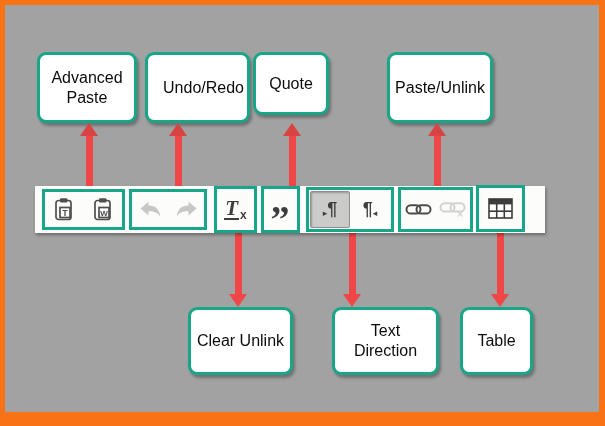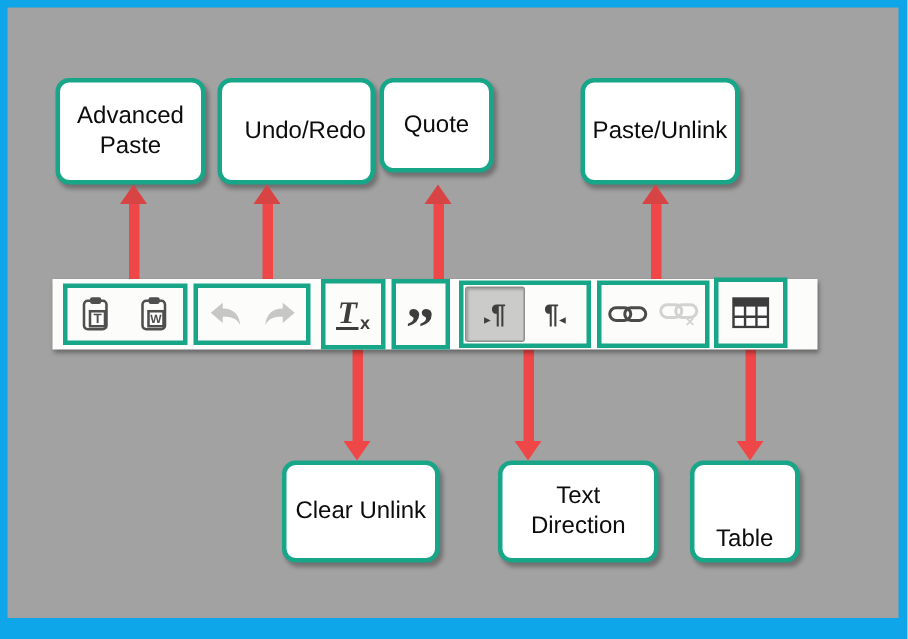--- a/index.html
+++ b/index.html
@@ -1,35 +1,35 @@
 <!DOCTYPE html>
 <html><head>
 <meta charset="utf-8">
 <style>
   html,body{margin:0;padding:0;background:#e8e8e8;}
   .frame{
-    position:relative;width:605px;height:426px;background:#0ea5e9;
+    position:relative;width:605px;height:426px;background:#f97316;
     font-family:"Liberation Sans",sans-serif;overflow:hidden;
   }
   .canvas-bg{position:absolute;left:5px;top:5px;width:594px;height:407px;background:#a2a2a2;}
 
   
   .callout{
     position:absolute;background:#fff;border:3px solid #18a689;border-radius:9px;
     display:flex;align-items:center;justify-content:center;text-align:center;
     font-size:16px;line-height:1.25;color:#0c0c0c;
     box-shadow:2px 3px 3px rgba(0,0,0,.3);padding:2px 4px;box-sizing:border-box;
   }
   #cap{left:37px;top:52px;width:100px;height:71px;}
   #cur{left:145px;top:52px;width:105px;height:71px;padding-left:16px;}
   #cq{left:253px;top:52px;width:76px;height:63px;}
   #clu{left:387px;top:52px;width:106px;height:71px;}
   #ccf{left:188px;top:307px;width:105px;height:68px;}
   #ctd{left:303px;top:307px;width:107px;height:68px;margin-left:29px;}
-  #ctb{left:460px;top:307px;width:73px;height:68px;align-items:flex-end;}
+  #ctb{left:460px;top:307px;width:73px;height:68px;}
 
   
   .arrow{position:absolute;width:18px;display:flex;flex-direction:column;align-items:center;}
   .arrow .head-up{width:0;height:0;border-left:9px solid transparent;border-right:9px solid transparent;border-bottom:13px solid #d84343;}
   .arrow .head-down{width:0;height:0;border-left:9px solid transparent;border-right:9px solid transparent;border-top:13px solid #ef4747;}
   .arrow .shaft{width:7px;flex:1;background:#ef4747;}
   #a-ap{left:80px;top:123px;height:63px;}
   #a-ur{left:169px;top:123px;height:63px;}
   #a-q{left:283px;top:123px;height:63px;}
   #a-lu{left:428px;top:123px;height:63px;}

